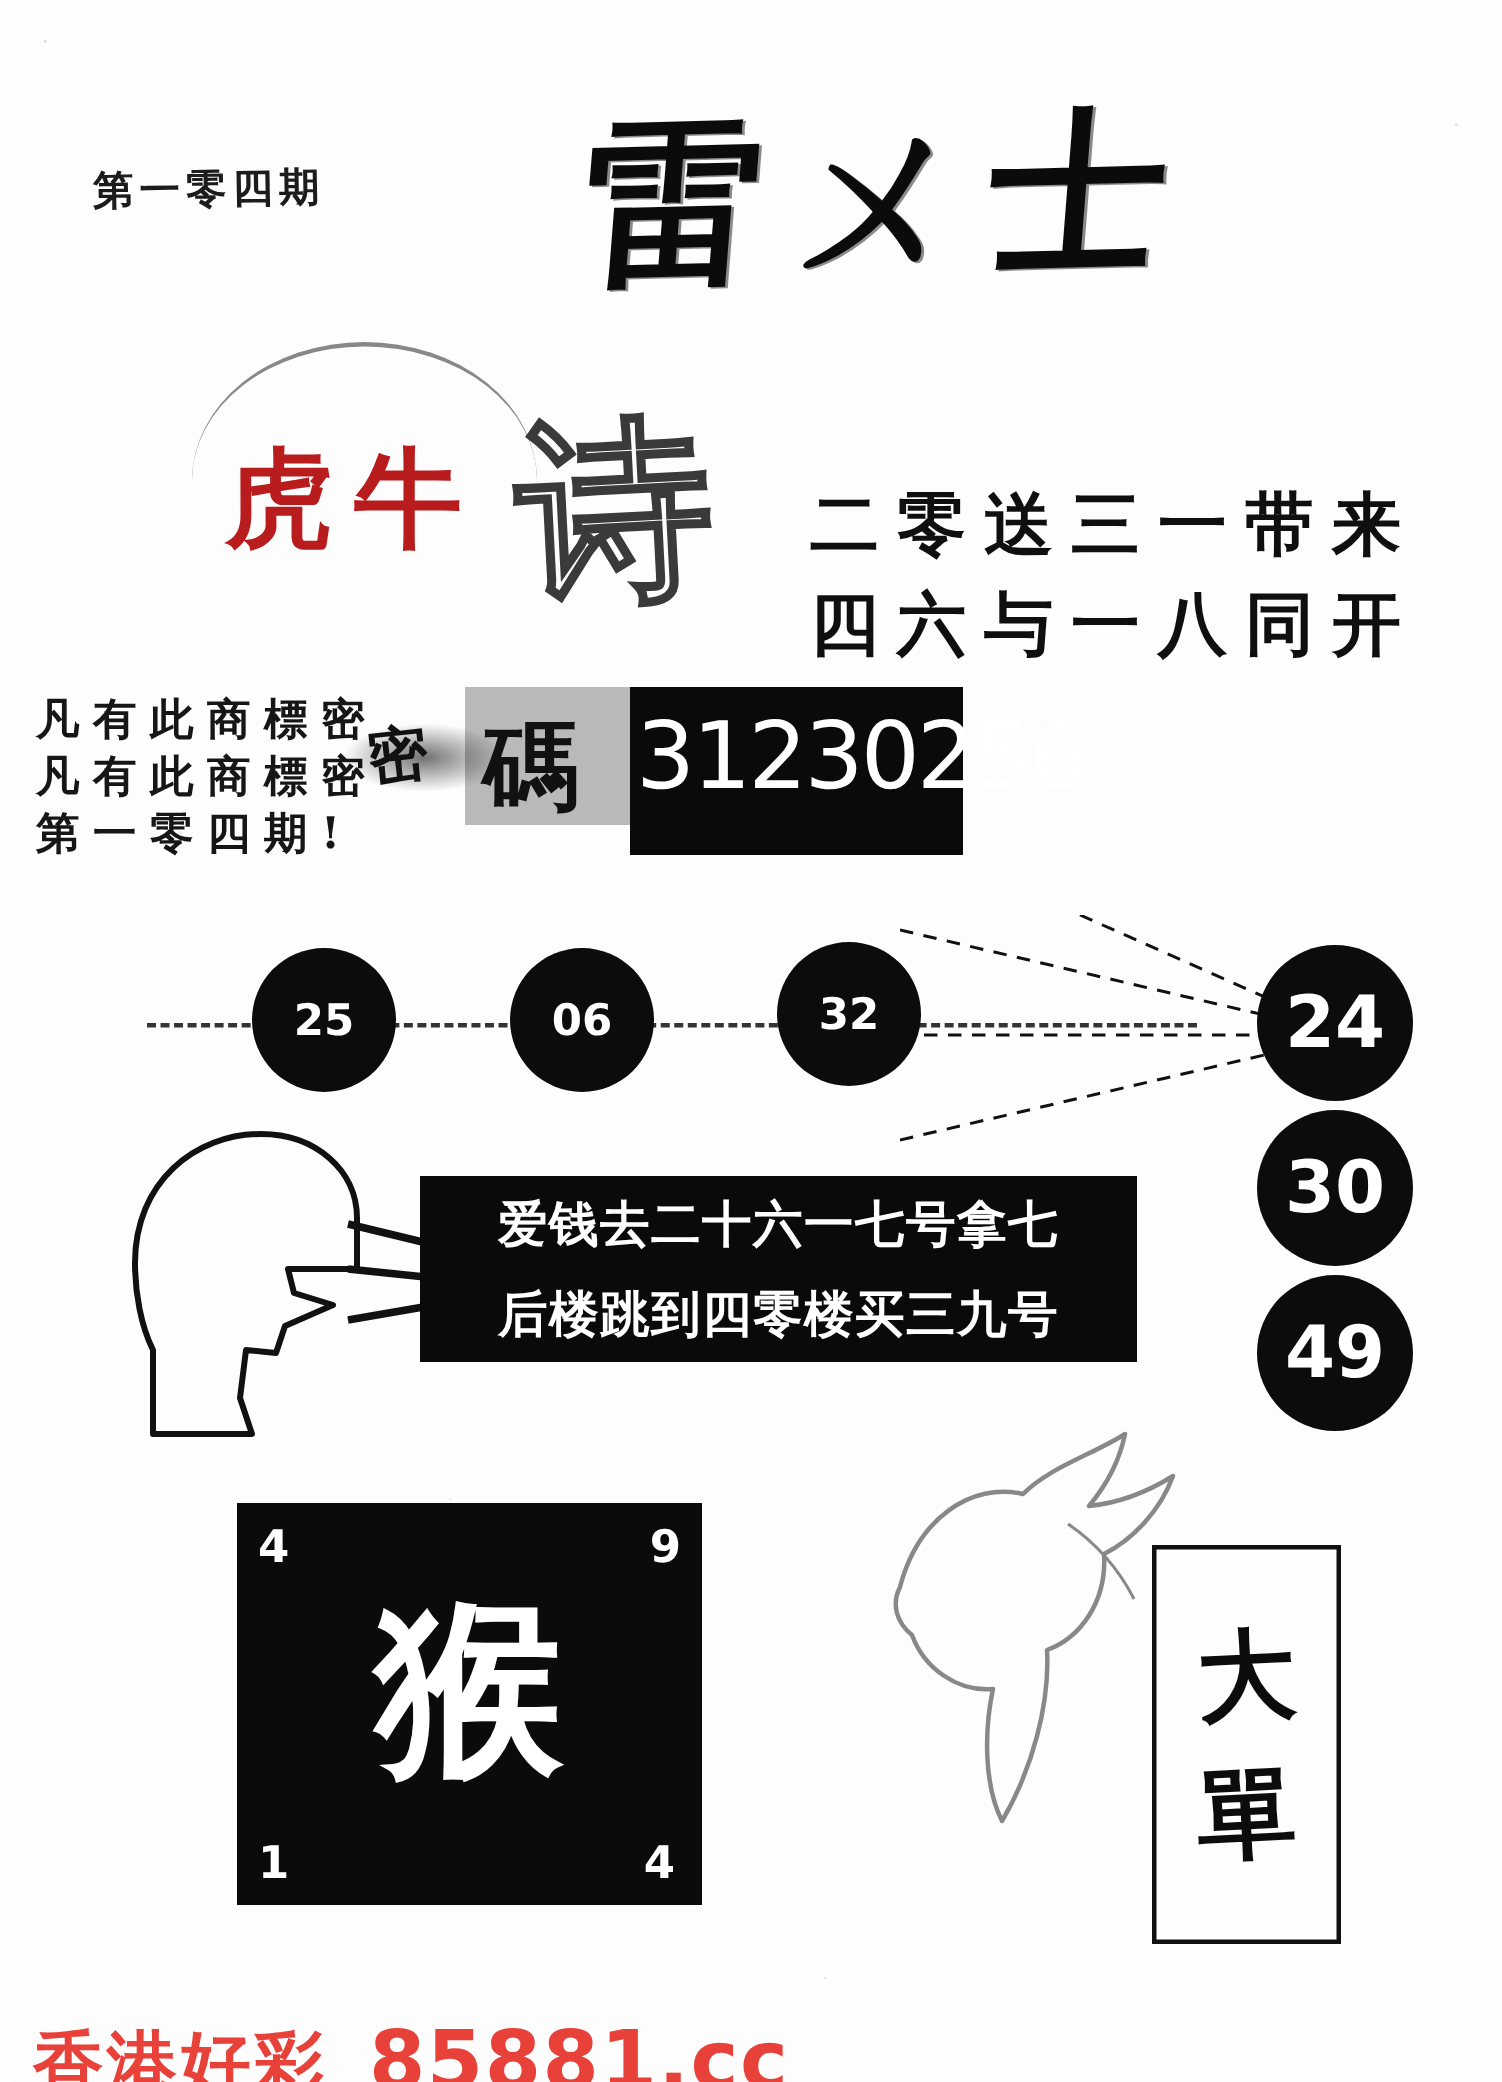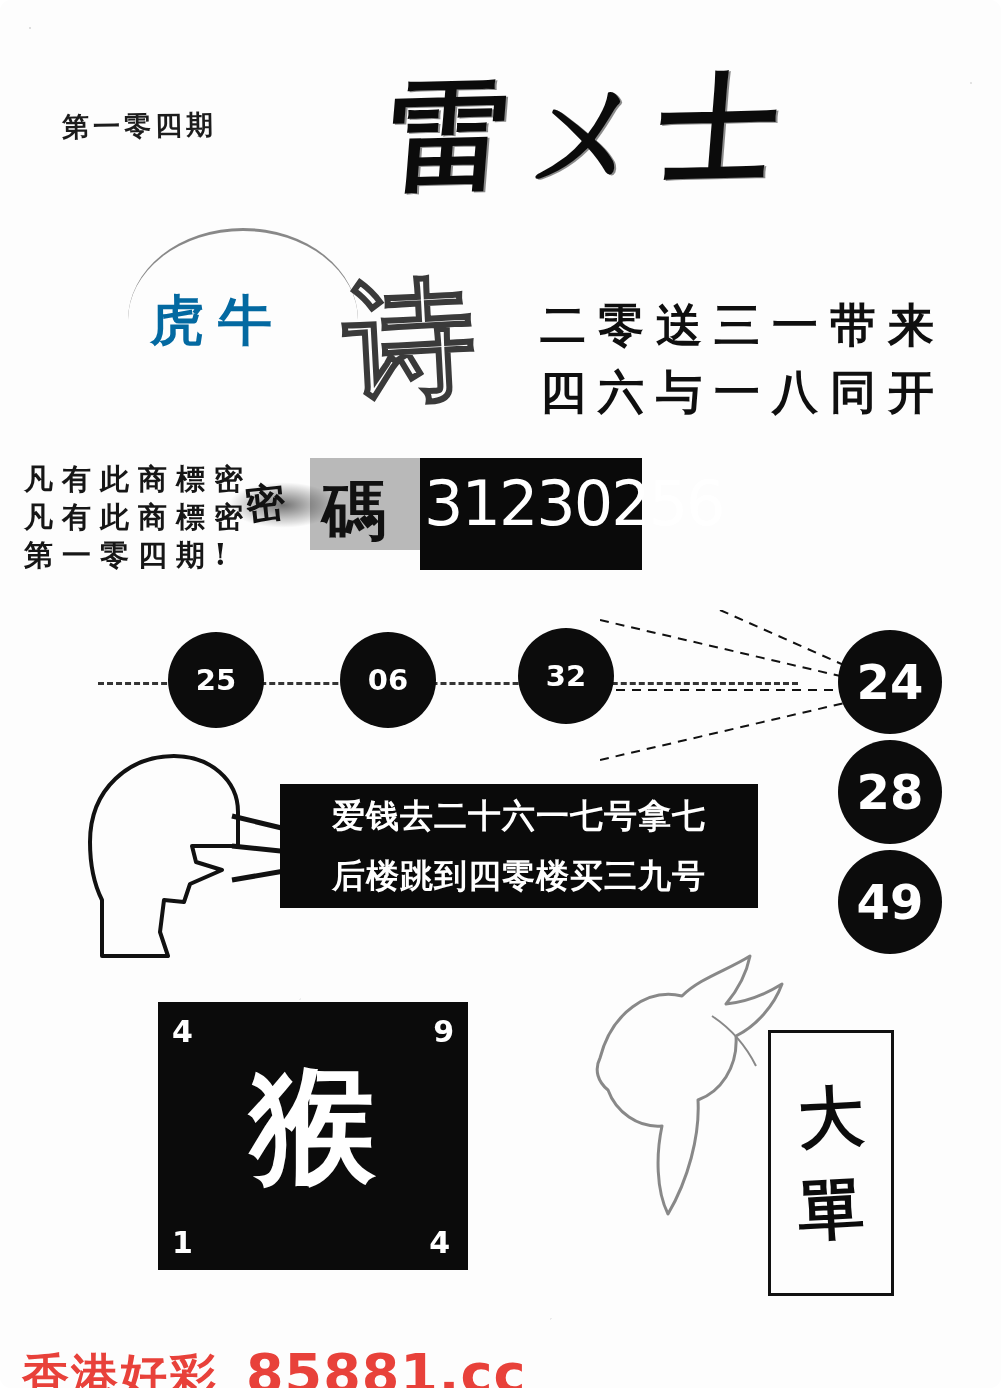--- a/index.html
+++ b/index.html
@@ -48,22 +48,22 @@
     color:#0b0b0b;
     white-space:nowrap;
     transform:skewX(-6deg) rotate(-1.5deg);
     text-shadow:2px 1px 0 rgba(0,0,0,.45);
   }
 
   
   .zodiac{
     left:150px;top:285px;
     font-family:"DejaVu Serif","Liberation Serif",serif;
-    font-size:54px;font-weight:700;letter-spacing:14px;
-    color:#0369a1;
+    font-size:72px;font-weight:700;letter-spacing:14px;
+    color:#b91c1c;
   }
   .poem-word{
     left:345px;top:255px;
     font-family:"DejaVu Serif","Liberation Serif",serif;
     font-size:130px;font-weight:700;
     color:transparent;
     -webkit-text-stroke:2px #3a3a3a;
     text-stroke:2px #3a3a3a;
     transform:rotate(-3deg);
   }
@@ -73,20 +73,21 @@
     border-bottom:none;border-left:none;border-right:none;
     border-radius:60% 60% 0 0 / 90% 90% 0 0;
     opacity:.55;
   }
   .poem-line{
     left:540px;
     font-family:"DejaVu Serif","Liberation Serif",serif;
     font-size:46px;font-weight:700;letter-spacing:12px;
     color:#0f0f0f;
     white-space:nowrap;
+    margin-top:24px;
   }
   .poem-line.l1{top:295px;}
   .poem-line.l2{top:362px;}
 
   
   .notice{
     left:24px;top:460px;
     font-family:"DejaVu Serif","Liberation Serif",serif;
     font-size:29px;letter-spacing:9px;line-height:38px;
     color:#161616;font-weight:700;
@@ -263,21 +264,21 @@
     <line x1="0" y1="10" x2="300" y2="80"></line>
     <line x1="0" y1="150" x2="300" y2="80"></line>
     <line x1="120" y1="0" x2="300" y2="80"></line>
   </svg>
 
   <div class="abs ball left" style="left:168px;top:632px;">25</div>
   <div class="abs ball left" style="left:340px;top:632px;">06</div>
   <div class="abs ball left" style="left:518px;top:628px;">32</div>
 
   <div class="abs ball right" style="left:838px;top:630px;">24</div>
-  <div class="abs ball right" style="left:838px;top:740px;">28</div>
+  <div class="abs ball right" style="left:838px;top:740px;">30</div>
   <div class="abs ball right" style="left:838px;top:850px;">49</div>
 
   <div class="abs head">
     <svg width="175" height="210" viewBox="0 0 175 210">
       <path d="M18 92 C18 38 58 6 102 6 C138 6 166 30 166 62 L166 96 L120 96 L124 112 L150 120
                L118 134 L112 152 L92 150 L88 182 L96 206 L30 206 L30 150 C22 134 18 112 18 92 Z" fill="none" stroke="#111" stroke-width="4" stroke-linejoin="round"></path>
     </svg>
   </div>
 
   <div class="abs arrows">

